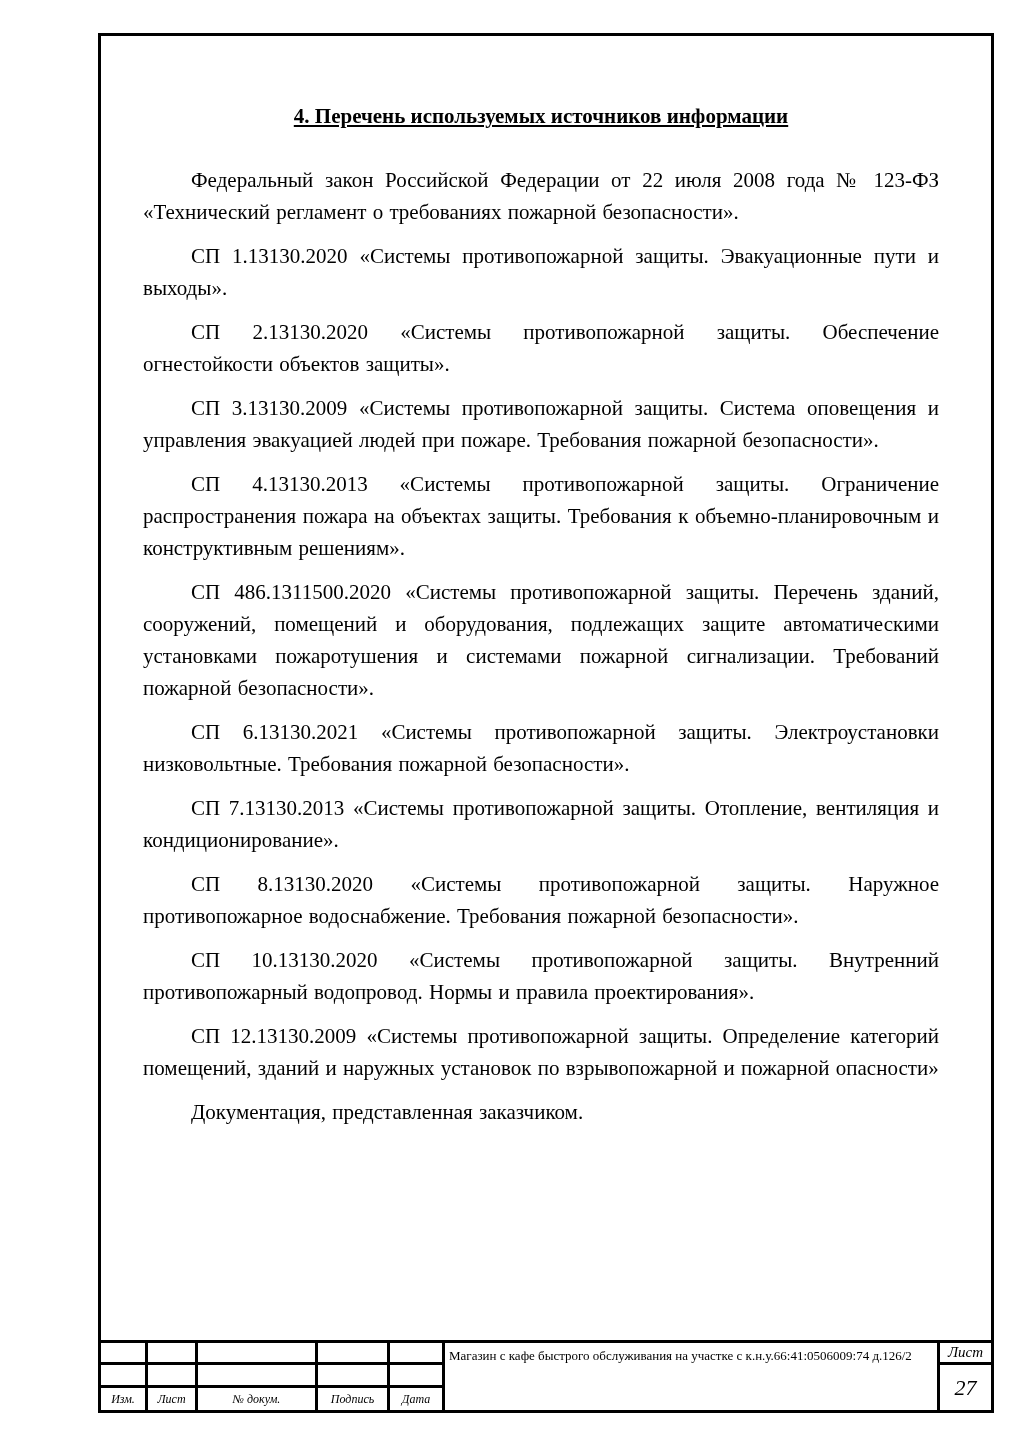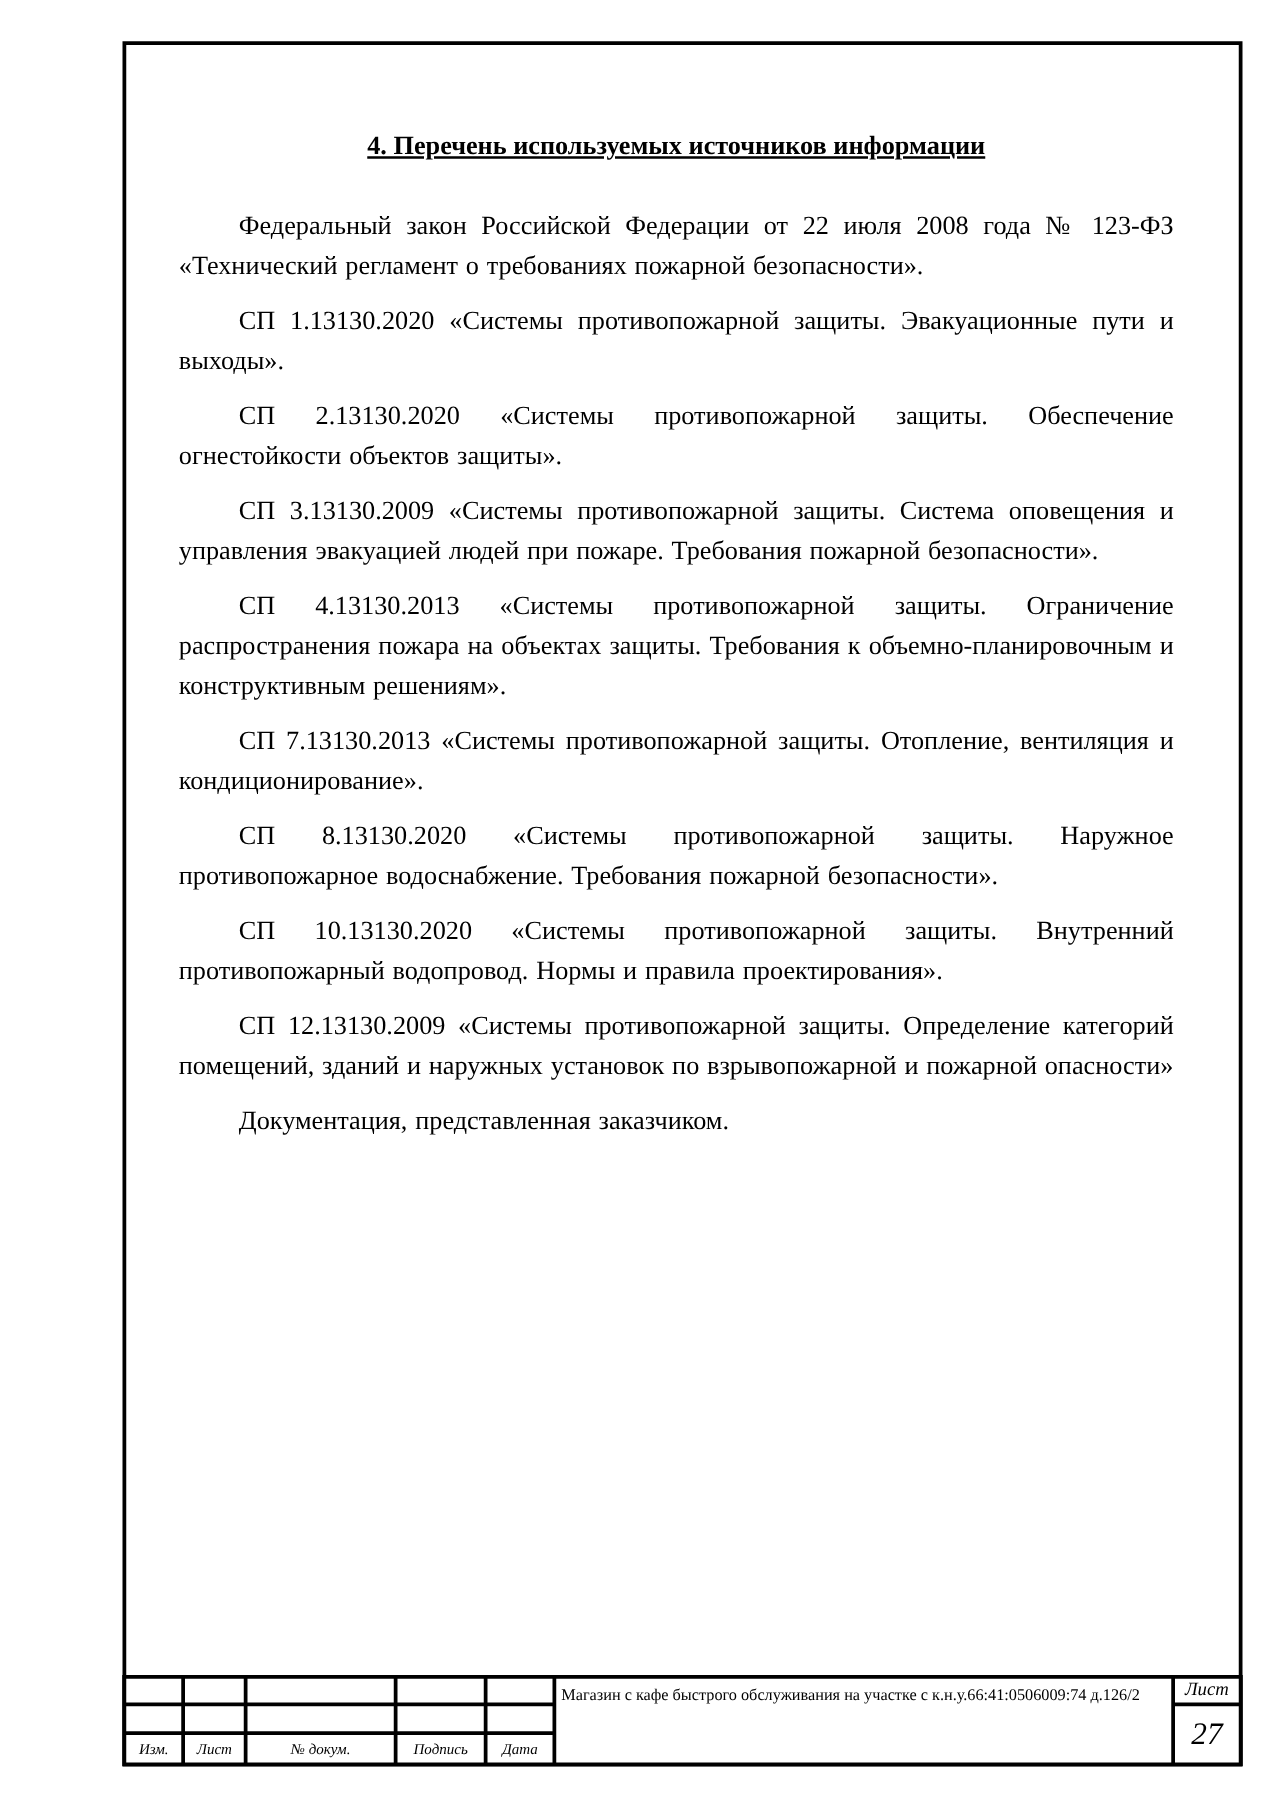--- a/index.html
+++ b/index.html
@@ -74,38 +74,40 @@
     line-height: 1.15;
   }
   .titleblock .sheet-label-cell {
     grid-column: 7; grid-row: 1;
     font-style: italic;
     font-size: 15px;
   }
   .titleblock .sheet-number-cell {
     grid-column: 7; grid-row: 2 / span 2;
     font-style: italic;
-    font-size: 25px;
+    font-size: 22px;
   }
 </style>
 </head>
 <body>
 
 <div class="page">
   <div class="frame">
 
     <div class="doc-body">
       <div class="doc-heading">4. Перечень используемых источников информации</div>
 
       <div class="doc-text">
         <p>Федеральный закон Российской Федерации от 22 июля 2008 года № 123-ФЗ «Технический регламент о требованиях пожарной безопасности».</p>
         <p>СП 1.13130.2020 «Системы противопожарной защиты. Эвакуационные пути и выходы».</p>
         <p>СП 2.13130.2020 «Системы противопожарной защиты. Обеспечение огнестойкости объектов защиты».</p>
         <p>СП 3.13130.2009 «Системы противопожарной защиты. Система оповещения и управления эвакуацией людей при пожаре. Требования пожарной безопасности».</p>
         <p>СП 4.13130.2013 «Системы противопожарной защиты. Ограничение распространения пожара на объектах защиты. Требования к объемно-планировочным и конструктивным решениям».</p>
+        <p>СП 486.1311500.2020 «Системы противопожарной защиты. Перечень зданий, сооружений, помещений и оборудования, подлежащих защите автоматическими установками пожаротушения и системами пожарной сигнализации. Требований пожарной безопасности».</p>
+        <p>СП 6.13130.2021 «Системы противопожарной защиты. Электроустановки низковольтные. Требования пожарной безопасности».</p>
         <p>СП 7.13130.2013 «Системы противопожарной защиты. Отопление, вентиляция и кондиционирование».</p>
         <p>СП 8.13130.2020 «Системы противопожарной защиты. Наружное противопожарное водоснабжение. Требования пожарной безопасности».</p>
         <p>СП 10.13130.2020 «Системы противопожарной защиты. Внутренний противопожарный водопровод. Нормы и правила проектирования».</p>
         <p>СП 12.13130.2009 «Системы противопожарной защиты. Определение категорий помещений, зданий и наружных установок по взрывопожарной и пожарной опасности»</p>
         <p>Документация, представленная заказчиком.</p>
       </div>
     </div>
 
     <div class="titleblock">
 

